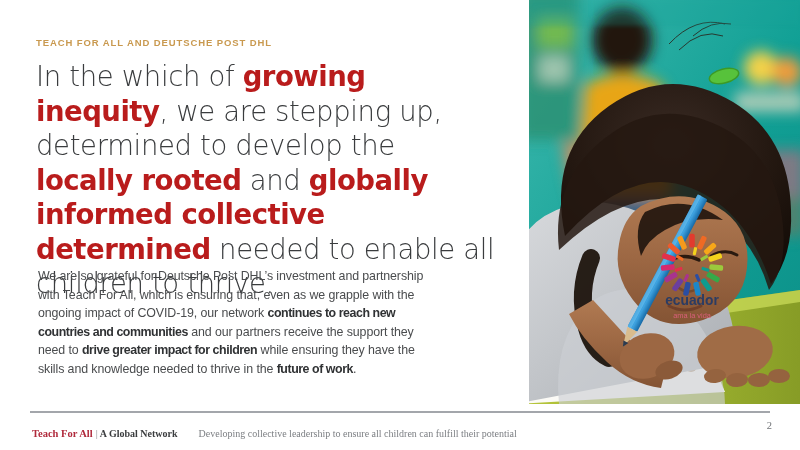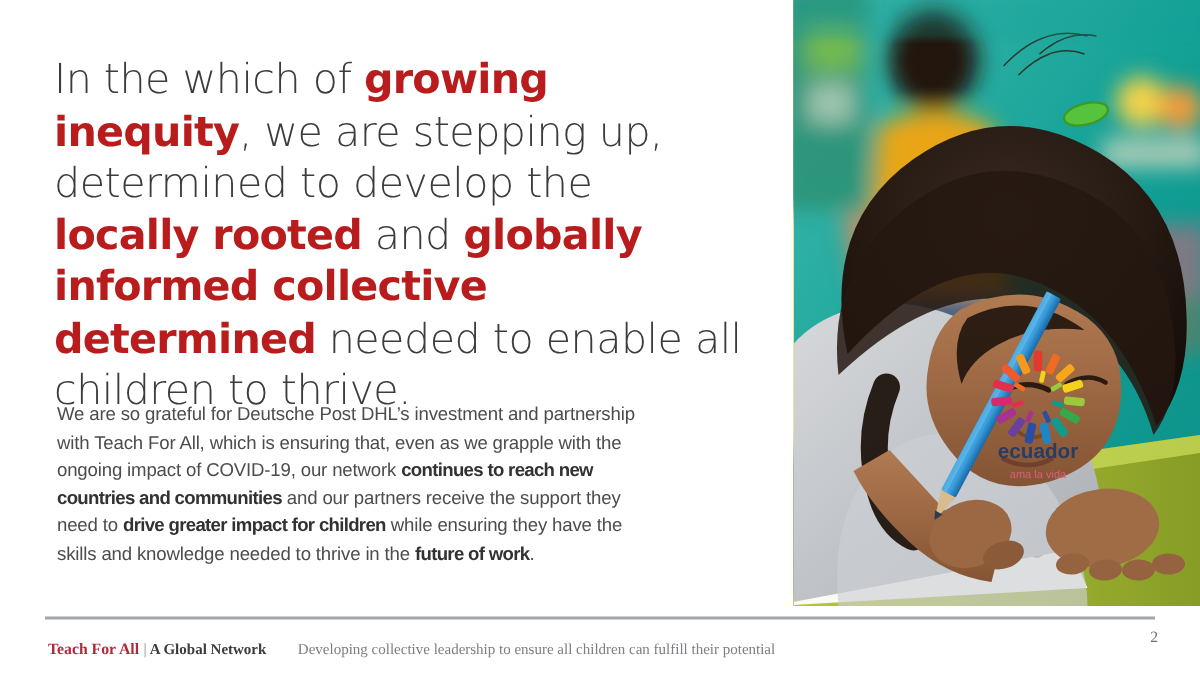--- a/index.html
+++ b/index.html
@@ -140,20 +140,21 @@
     color: #6f7276;
   }
 </style>
 </head>
 <body>
 
 <div id="slide">
 
   <div class="content">
 
+    <p class="kicker">TEACH FOR ALL AND DEUTSCHE POST DHL</p>
 
     <h1 class="headline"><span>In the which of </span><b>growing inequity</b><span>, we are stepping up, determined to develop the </span><b>locally rooted</b><span> and </span><b>globally informed collective determined</b><span> needed to enable all children to thrive.</span></h1>
   </div>
 
   <p class="body-copy"><span>We are so grateful for Deutsche Post DHL’s investment and partnership with Teach For All, which is ensuring that, even as we grapple with the ongoing impact of COVID-19, our network </span><b>continues to reach new countries and communities</b><span> and our partners receive the support they need to </span><b>drive greater impact for children</b><span> while ensuring they have the skills and knowledge needed to thrive in the </span><b>future of work</b><span>.</span></p>
 
   <div class="photo">
     <svg width="271" height="404" viewBox="0 0 271 404" xmlns="http://www.w3.org/2000/svg">
       <defs>
         <linearGradient id="wall" x1="0" y1="0" x2="1" y2="1">

